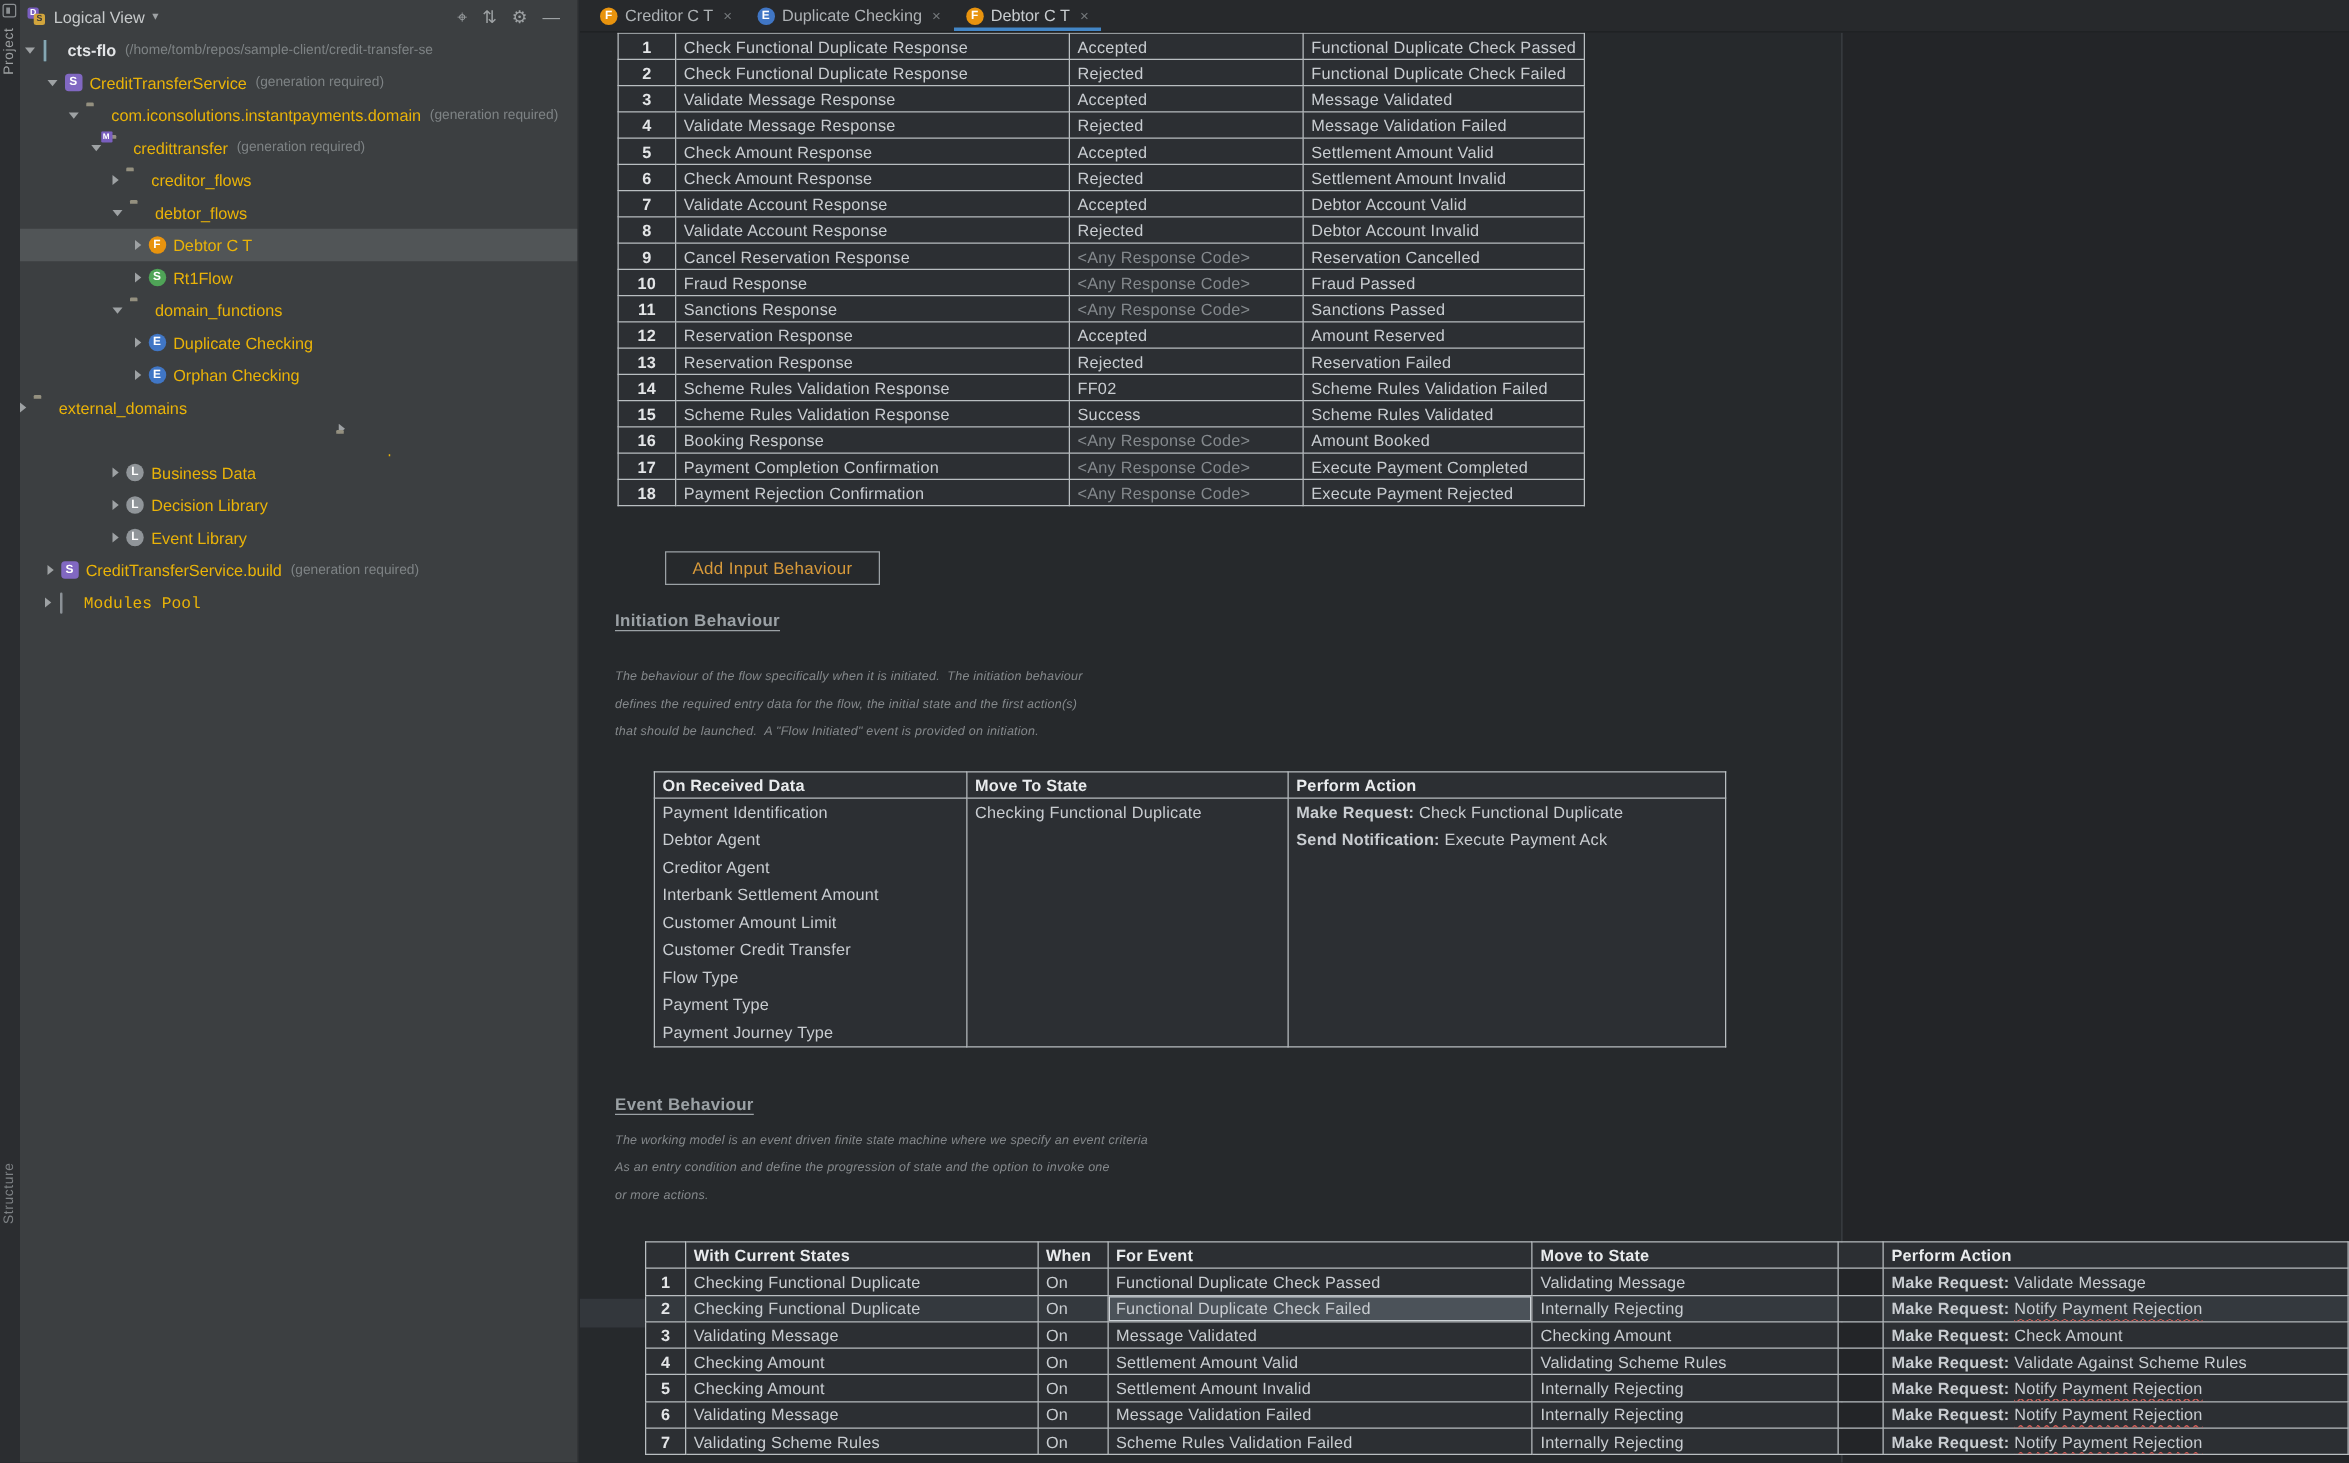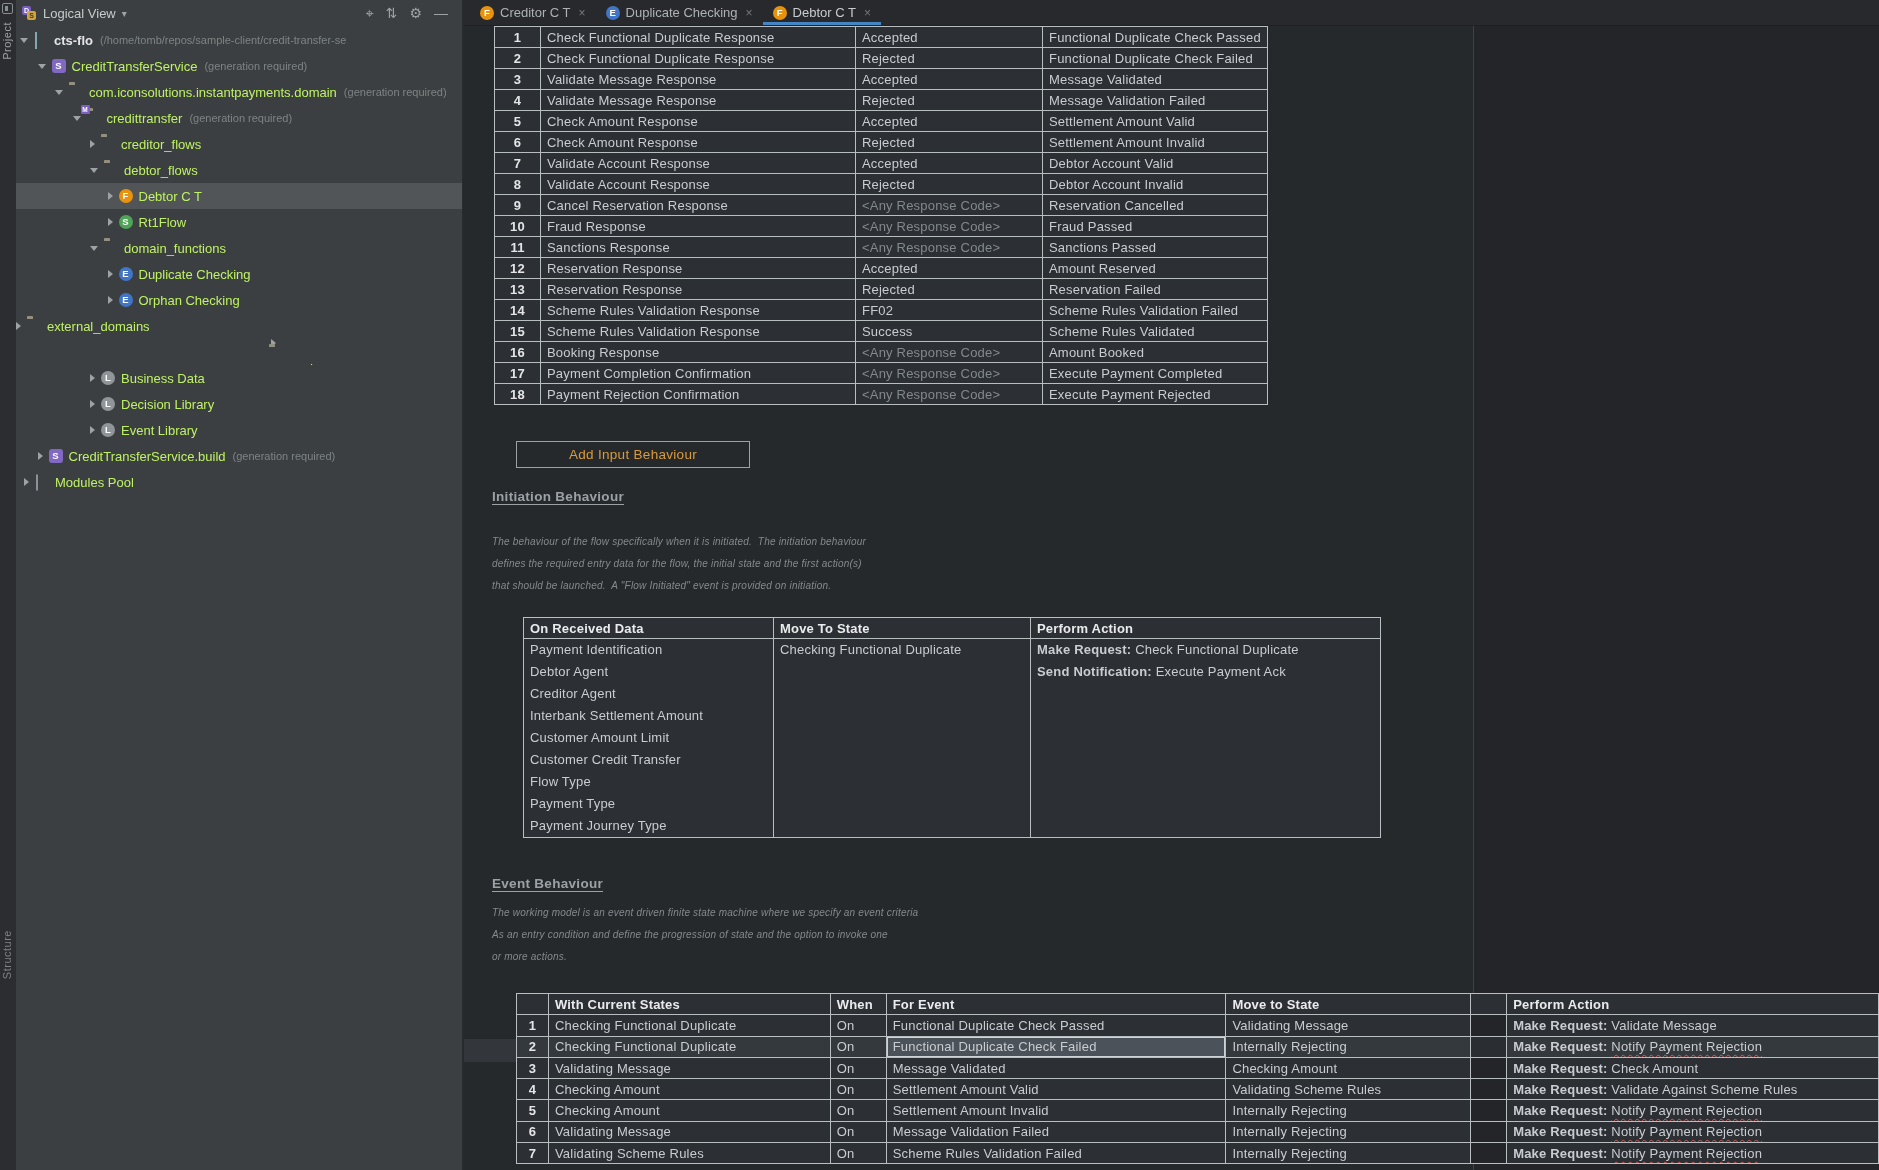--- a/index.html
+++ b/index.html
@@ -25,21 +25,21 @@
   .sb-title { color:#c7cacb; font-size:13px; }
   .sb-caret { color:#9ea2a4; font-size:10px; margin-left:6px; }
   .sb-actions { margin-left:auto; display:flex; align-items:center; gap:12px; padding-right:8px; }
   .sb-actions span { color:#9ea2a4; font-size:14px; line-height:14px; cursor:default; }
   .tree { position:absolute; left:0; top:27px; right:0; }
   .tree-row { display:flex; align-items:center; height:26px; white-space:nowrap; overflow:hidden; font-size:13px; }
   .tree-row.selected { background:#515557; }
   .chev { flex:none; width:0; height:0; margin-right:6px; }
   .chev.collapsed { border-top:4px solid transparent; border-bottom:4px solid transparent; border-left:5px solid #9ea2a4; }
   .chev.expanded  { border-left:4px solid transparent; border-right:4px solid transparent; border-top:5px solid #9ea2a4; }
-  .tree-label { color:#bef264; margin-left:6px; }
+  .tree-label { color:#eab308; margin-left:6px; }
   .tree-label.bold { color:#e3e5e7; font-weight:bold; }
   .tree-meta { color:#7e8385; margin-left:7px; font-size:11px; }
   
   .tico { flex:none; width:14px; height:14px; position:relative; }
   .badge { width:14px; height:14px; color:#fff; font-size:9.5px; font-weight:bold; text-align:center; line-height:14px; display:block; }
   .ic-module { width:13px; height:13px; margin:0 1px; background:#4e7c8e; border:1px solid #86a7b2; }
   .ic-s-purple { background:#8168c2; border-radius:3px; }
   .ic-s-green  { background:#4fa457; border-radius:50%; }
   .ic-f-orange { background:#e8930e; border-radius:50%; }
   .ic-e-blue   { background:#4076c5; border-radius:50%; }
@@ -75,21 +75,21 @@
      text-decoration-thickness:1px; text-underline-offset:3px;margin-top:12px; }
   tr.sel-row td { background:#34393e; }
   tr.sel-row td.gap { background:#2a2d31; }
   td.sel-cell { background:#4b5259 !important; box-shadow:inset 0 0 0 1px #cdd2d6; }
   #input-table { left:30px; top:26px; }
   #init-table  { left:59px; top:617px; }
   #event-table { left:52px; top:993px; }
   #event-table td, #event-table th { height:21.3px; }
   .margin-block { position:absolute; left:0; top:1039px; width:52px; height:23px; background:#33373c; z-index:1; }
   
-  .doc-btn { position:absolute; left:52px; top:441px; width:234px; height:27px; background:transparent;
+  .doc-btn { position:absolute; left:68px; top:441px; width:172px; height:27px; background:transparent;
      border:1px solid #9ba1a5; color:#d99b3b; font-size:13.5px; letter-spacing:.3px;
      font-family:inherit; z-index:1; text-align:center; line-height:25px; cursor:default; }
   .doc-h { position:absolute; left:28px; color:#9ba1a5; font-size:13.5px; font-weight:bold;
      letter-spacing:.3px; text-decoration:underline; text-underline-offset:3px; z-index:1; }
   #init-h { top:489px; }
   #event-h { top:860px;margin-top:16px; }
   .doc-p { position:absolute; left:28px; color:#85898c; font-size:10px; font-style:italic;
      letter-spacing:.2px; z-index:1; }
   .doc-p div { line-height:22px; white-space:pre; }
   #init-p { top:531px; }
@@ -221,21 +221,21 @@
         <span class="tree-label">Event Library</span>
       </div>
       <div class="tree-row" style="padding-left: 21.5px;">
         <span class="chev collapsed"></span>
         <span class="tico">
           <span class="badge ic-s-purple">S</span>
         </span>
         <span class="tree-label">CreditTransferService.build</span>
         <span class="tree-meta">(generation required)</span>
       </div>
-      <div class="tree-row" style="padding-left: 8px;">
+      <div class="tree-row" style="padding-left: 20px; font-family: Liberation Mono, monospace;">
         <span class="chev collapsed"></span>
         <span class="tico"><span class="ic-pool"></span></span>
         <span class="tree-label">Modules Pool</span>
       </div>
     </div>
 </div>
 
 <div class="editor">
   <div class="tabbar" id="tabbar">
       <div class="tab">

